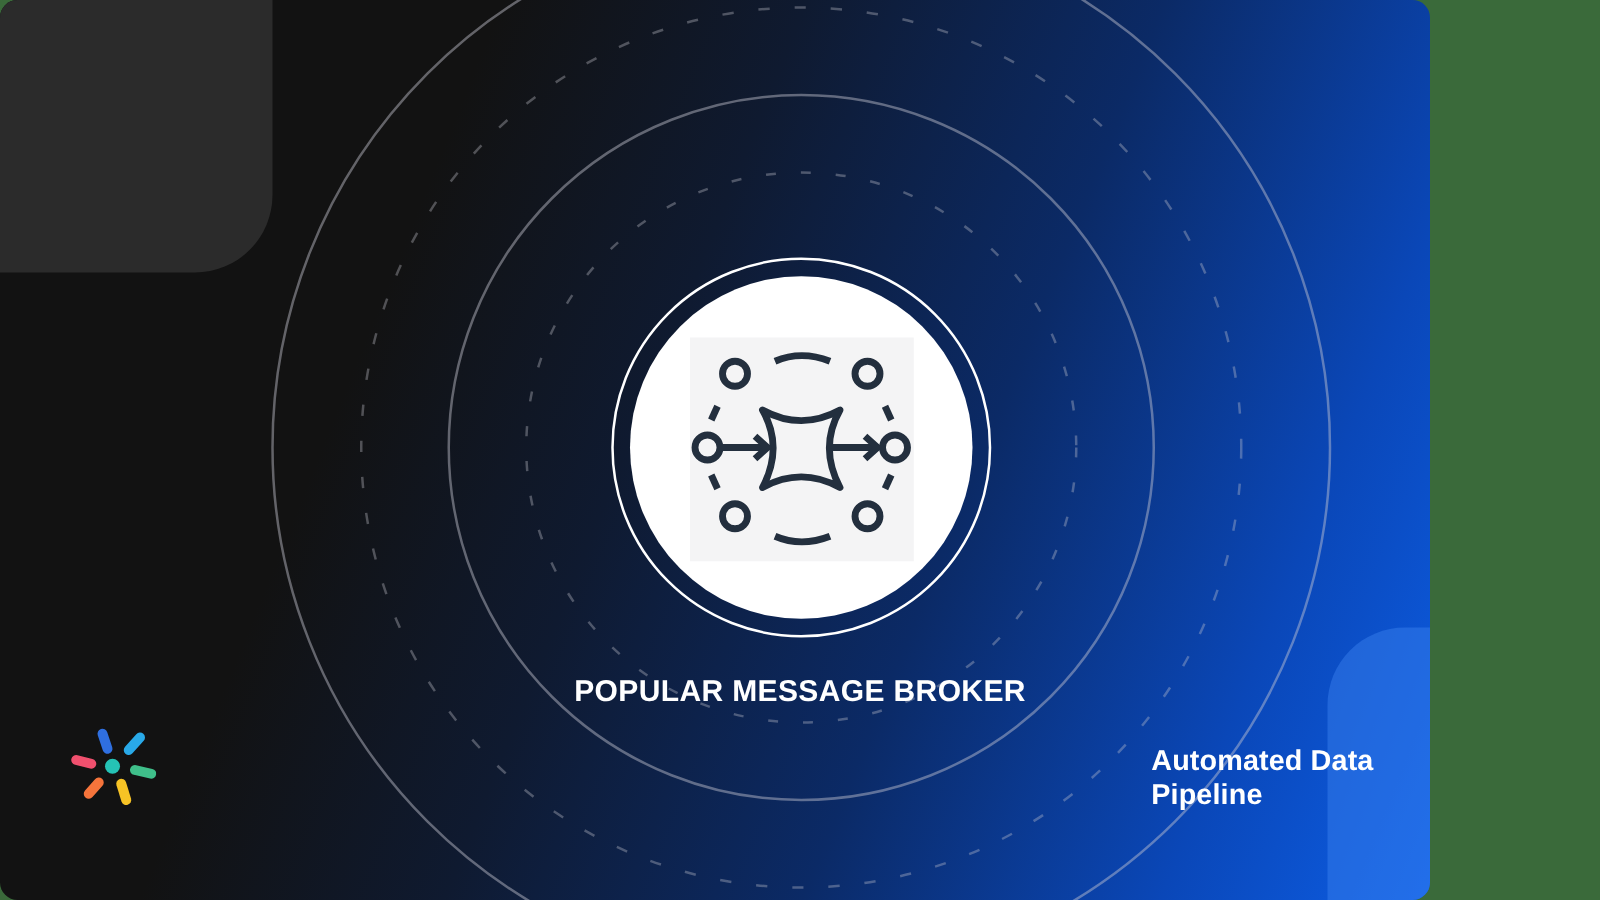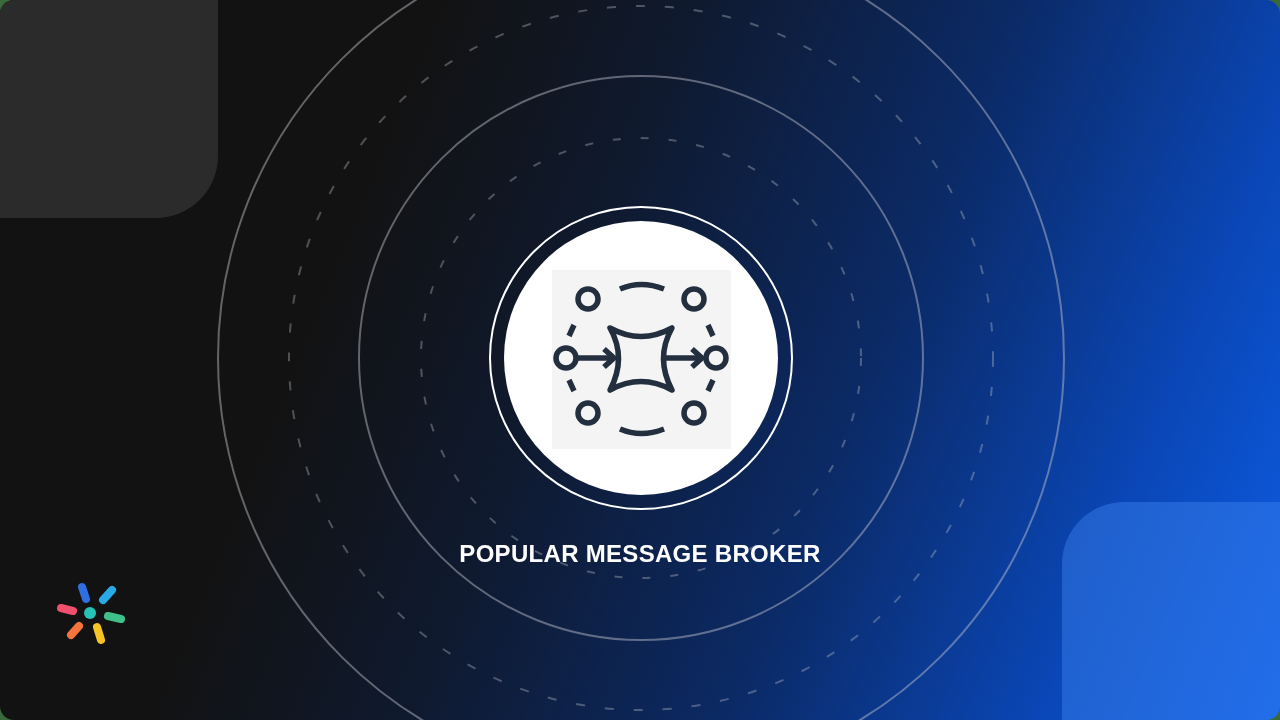--- a/index.html
+++ b/index.html
@@ -1,18 +1,18 @@
 <!DOCTYPE html>
 <html><head>
 <meta charset="utf-8">
 <style>
   html, body { margin:0; padding:0; background:#3a6a3a; }
   body { width:1280px; height:720px; overflow:hidden; position:relative; font-family:"Liberation Sans", sans-serif; }
   .canvas {
-    position:absolute; left:0; top:0; width:1280px; height:720px;
+    position:absolute; left:0; top:0; width:1144px; height:720px;
     border-radius:14px; overflow:hidden;
     background: linear-gradient(112deg, #121212 0%, #121212 28%, #0f1a30 45%, #0b2a66 65%, #0a47b8 85%, #0d5ee6 100%);
   }
   .panel-tl {
     position:absolute; left:0; top:0; width:218px; height:218px;
     background:#2b2b2b; border-bottom-right-radius:62px;
   }
   .panel-br {
     position:absolute; left:1062px; top:502px; width:218px; height:218px;
     background:rgba(60,130,240,0.45); border-top-left-radius:62px;
@@ -92,13 +92,14 @@
       <line x1="27" y1="8" x2="31" y2="20" stroke="#2f6fe0"></line>
       <line x1="57" y1="11" x2="48" y2="21" stroke="#29a9e8"></line>
       <line x1="6" y1="29" x2="18" y2="32" stroke="#f0506e"></line>
       <circle cx="35" cy="34" r="6" fill="#25c2b5" stroke="none"></circle>
       <line x1="53" y1="37" x2="66" y2="40" stroke="#3fbf8a"></line>
       <line x1="16" y1="56" x2="24" y2="47" stroke="#f5743b"></line>
       <line x1="42" y1="48" x2="46" y2="61" stroke="#f7c325"></line>
     </svg>
   </div>
 
+  <div class="tagline">Automated Data Pipeline</div>
 </div>
 
 </body></html>

